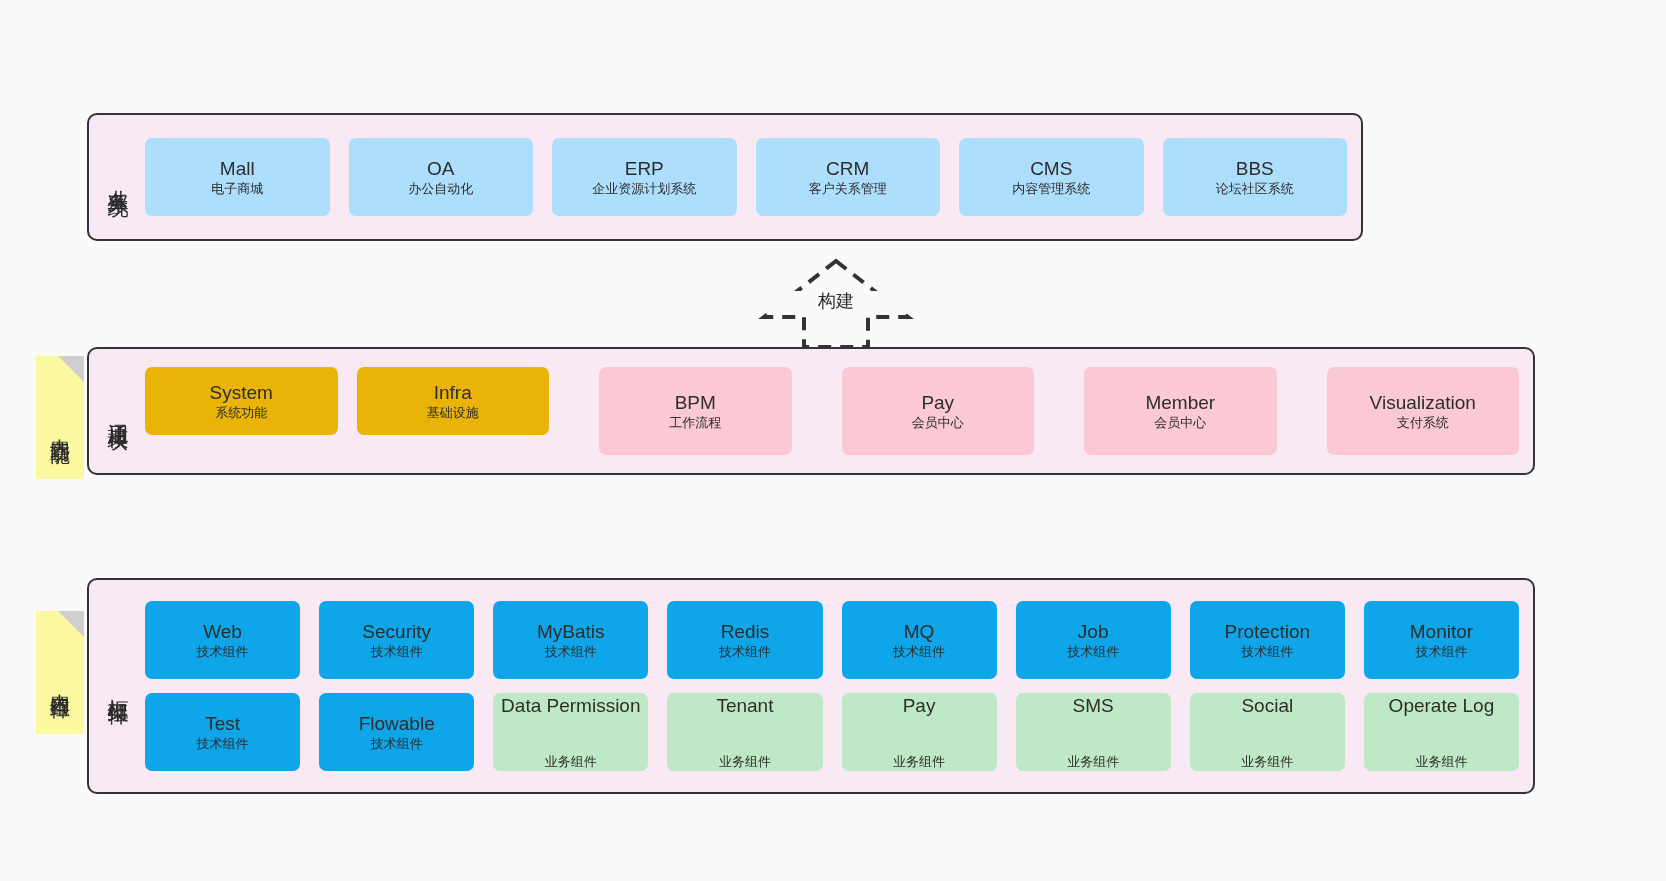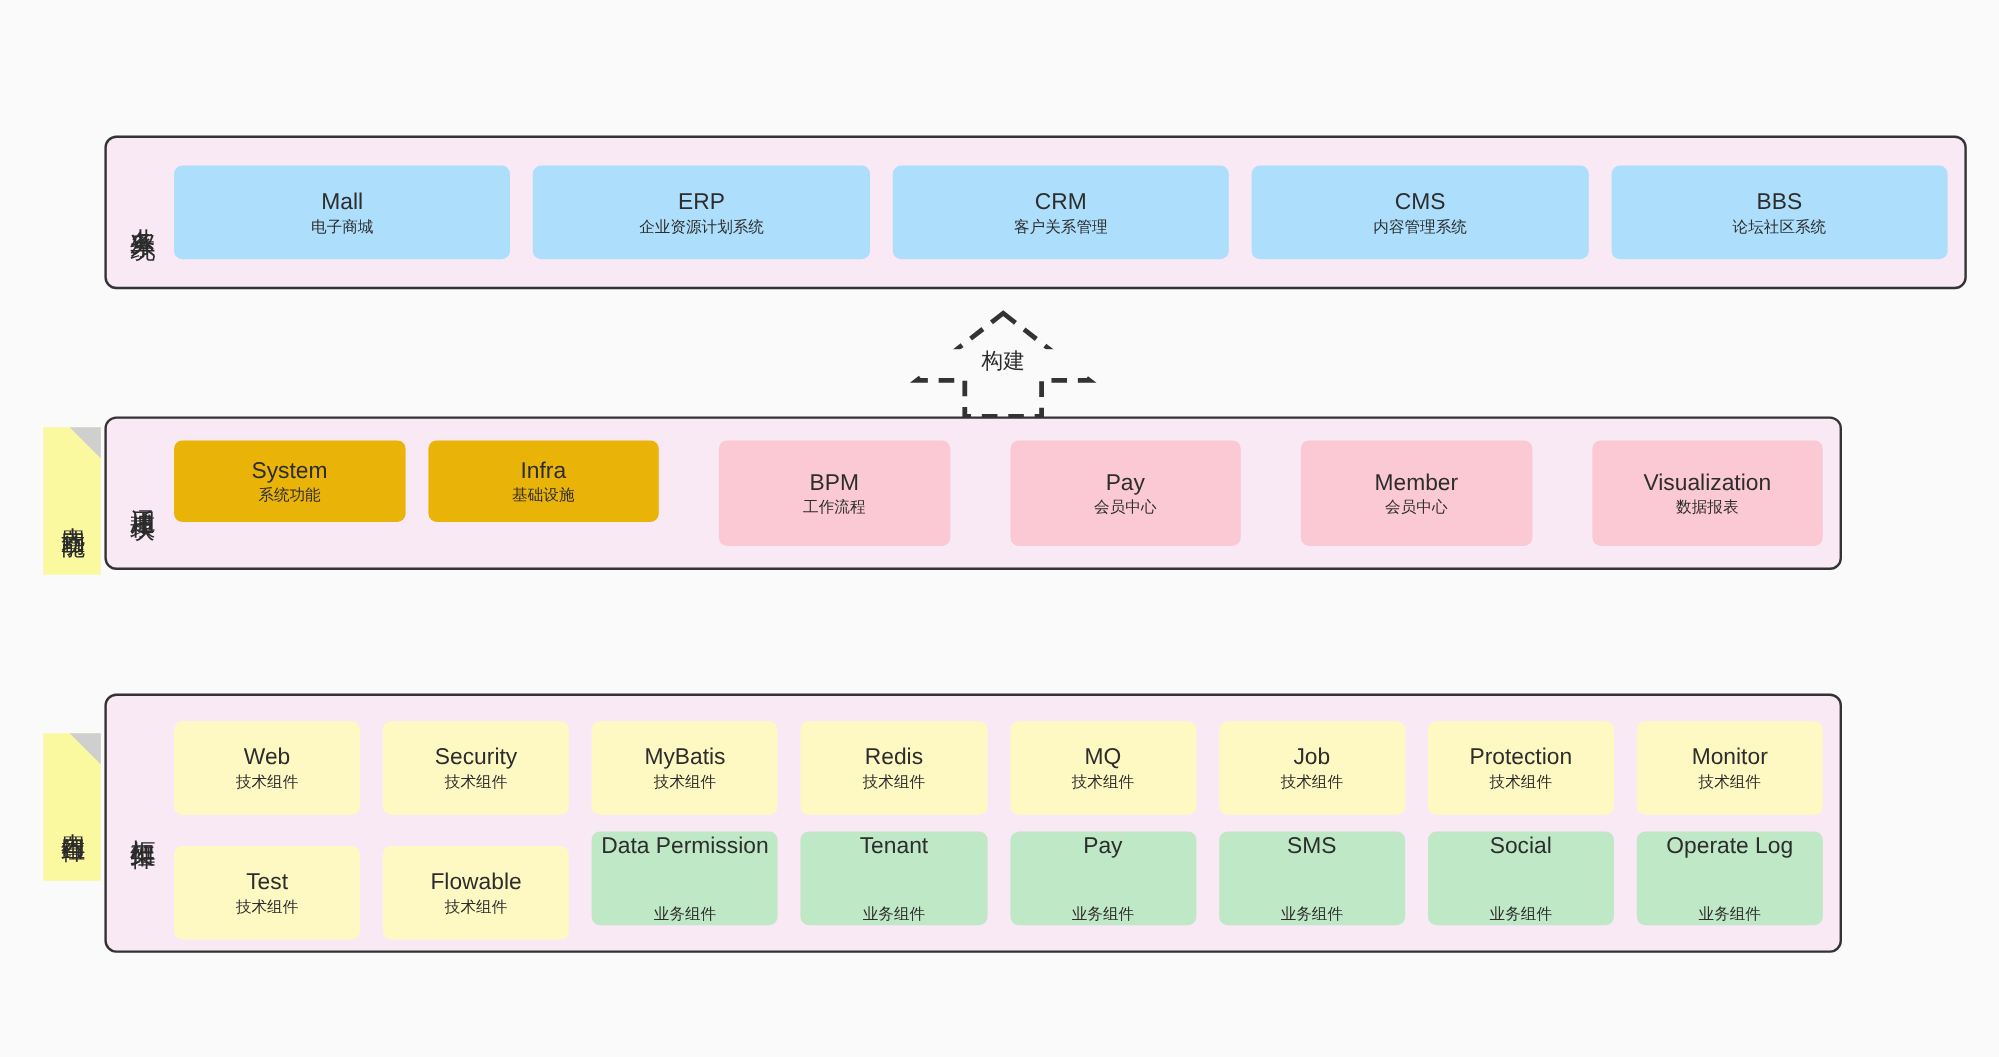--- a/index.html
+++ b/index.html
@@ -76,21 +76,21 @@
     line-height: 1.22;
     padding: 4px 6px;
     user-select: none;
   }
   .card .t1 { font-size: 19px; }
   .card .t2 { font-size: 13px; }
 
   .card.blue        { background: #addefc; height: 78px; }
   .card.red         { background: #eab308; height: 68px; }
   .card.pink        { background: #fbc9d4; height: 88px; margin-left: 31px; }
-  .card.green       { background: #fef9c3; height: 78px; margin-top: 12px; }
+  .card.green       { background: #0ea5e9; height: 78px; }
   .card.lightgreen  { background: #bfe8c6; height: 78px; gap: 36px; }
 
   
   .note {
     position: absolute;
     background: #fbf9a0;
     width: 48px;
     box-sizing: border-box;
     display: flex;
     align-items: center;
@@ -133,27 +133,31 @@
     line-height: 1.15;
     user-select: none;
     pointer-events: none;
   }
 </style>
 </head>
 <body>
 
 <div id="canvas">
 
-  <div class="layer" id="layer-0" style="left:87px; top:113px; width:1552px; height:128px;">
+  <div class="layer" id="layer-0" style="left:87px; top:113px; width:1276px; height:128px;">
     <div class="layer-title">业务系统</div>
     <div class="layer-body">
       <div class="row">
         <div class="card blue">
           <div class="t1">Mall</div>
           <div class="t2">电子商城</div>
+        </div>
+        <div class="card blue">
+          <div class="t1">OA</div>
+          <div class="t2">办公自动化</div>
         </div>
         <div class="card blue">
           <div class="t1">ERP</div>
           <div class="t2">企业资源计划系统</div>
         </div>
         <div class="card blue">
           <div class="t1">CRM</div>
           <div class="t2">客户关系管理</div>
         </div>
         <div class="card blue">
@@ -199,21 +203,21 @@
         <div class="card pink">
           <div class="t1">Pay</div>
           <div class="t2">会员中心</div>
         </div>
         <div class="card pink">
           <div class="t1">Member</div>
           <div class="t2">会员中心</div>
         </div>
         <div class="card pink">
           <div class="t1">Visualization</div>
-          <div class="t2">数据报表</div>
+          <div class="t2">支付系统</div>
         </div>
       </div>
     </div>
   </div>
 
 
   <div class="note" style="left:36px; top:611px; height:123px;">
     <div class="fold"></div>
     <span>内置组件</span>
   </div>

